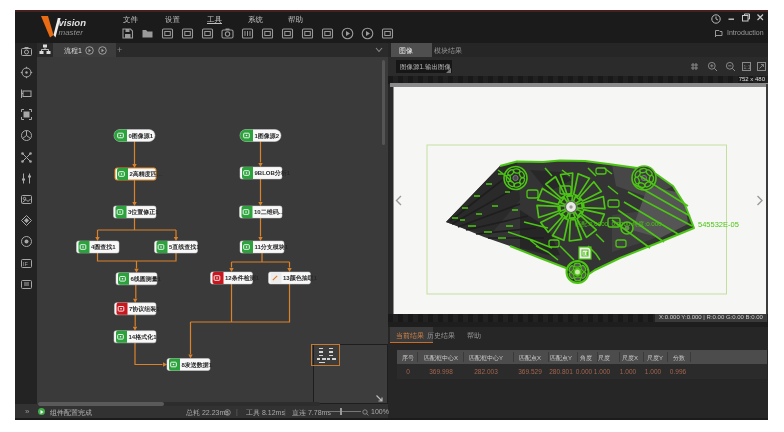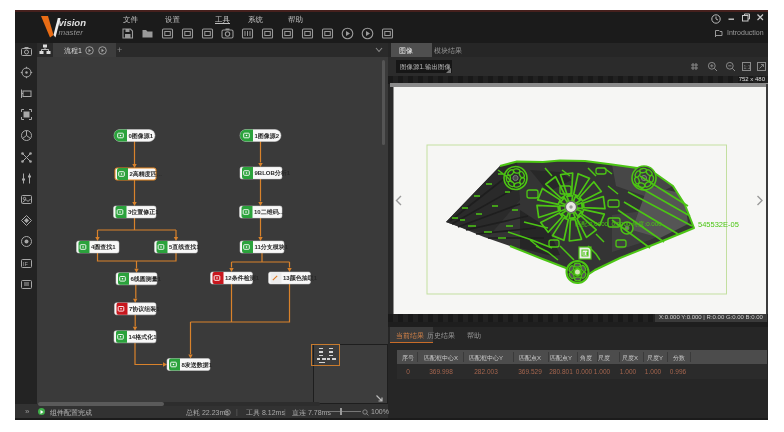--- a/index.html
+++ b/index.html
@@ -22,21 +22,21 @@
 <svg width="80" height="27" viewBox="0 0 80 27">
   <path d="M1 2 L8 2 L13.5 21 L10 23.5 Z" fill="#e96c15"></path>
   <path d="M13.5 21 L17.8 4 L20.6 4 L15.5 23.5 Z" fill="#ededed"></path>
   <text x="18.5" y="12" font-family="Liberation Sans" font-style="italic" font-weight="bold" font-size="9.5" fill="#e0e0e0">vision</text>
   <text x="18.5" y="21" font-family="Liberation Sans" font-style="italic" font-size="8" fill="#8f8f8f">master</text>
 </svg>
 </div>
 <div class="ab" id="menus" style="left:0;top:15px;width:784px;height:9px;font-size:7.5px;color:#c0c0c0;">
   <span class="ab" style="left:123px;">文件</span>
   <span class="ab" style="left:165px;">设置</span>
-  <span class="ab" style="left:215px;text-decoration:underline;">工具</span>
+  <span class="ab" style="left:207px;text-decoration:underline;">工具</span>
   <span class="ab" style="left:248px;">系统</span>
   <span class="ab" style="left:288px;">帮助</span>
 </div>
 
 <div class="ab" id="winctl" style="left:710px;top:14px;width:58px;height:10px;"></div>
 
 <div class="ab" id="toolicons" style="left:116px;top:27px;height:14px;"></div>
 <div class="ab" id="introduction" style="left:727px;top:29px;width:44px;height:9px;font-size:7px;color:#9a9a9a;">Introduction</div>
 
 <div class="ab" style="left:53px;top:43px;width:63px;height:14px;background:#3d3d3d;"></div>

